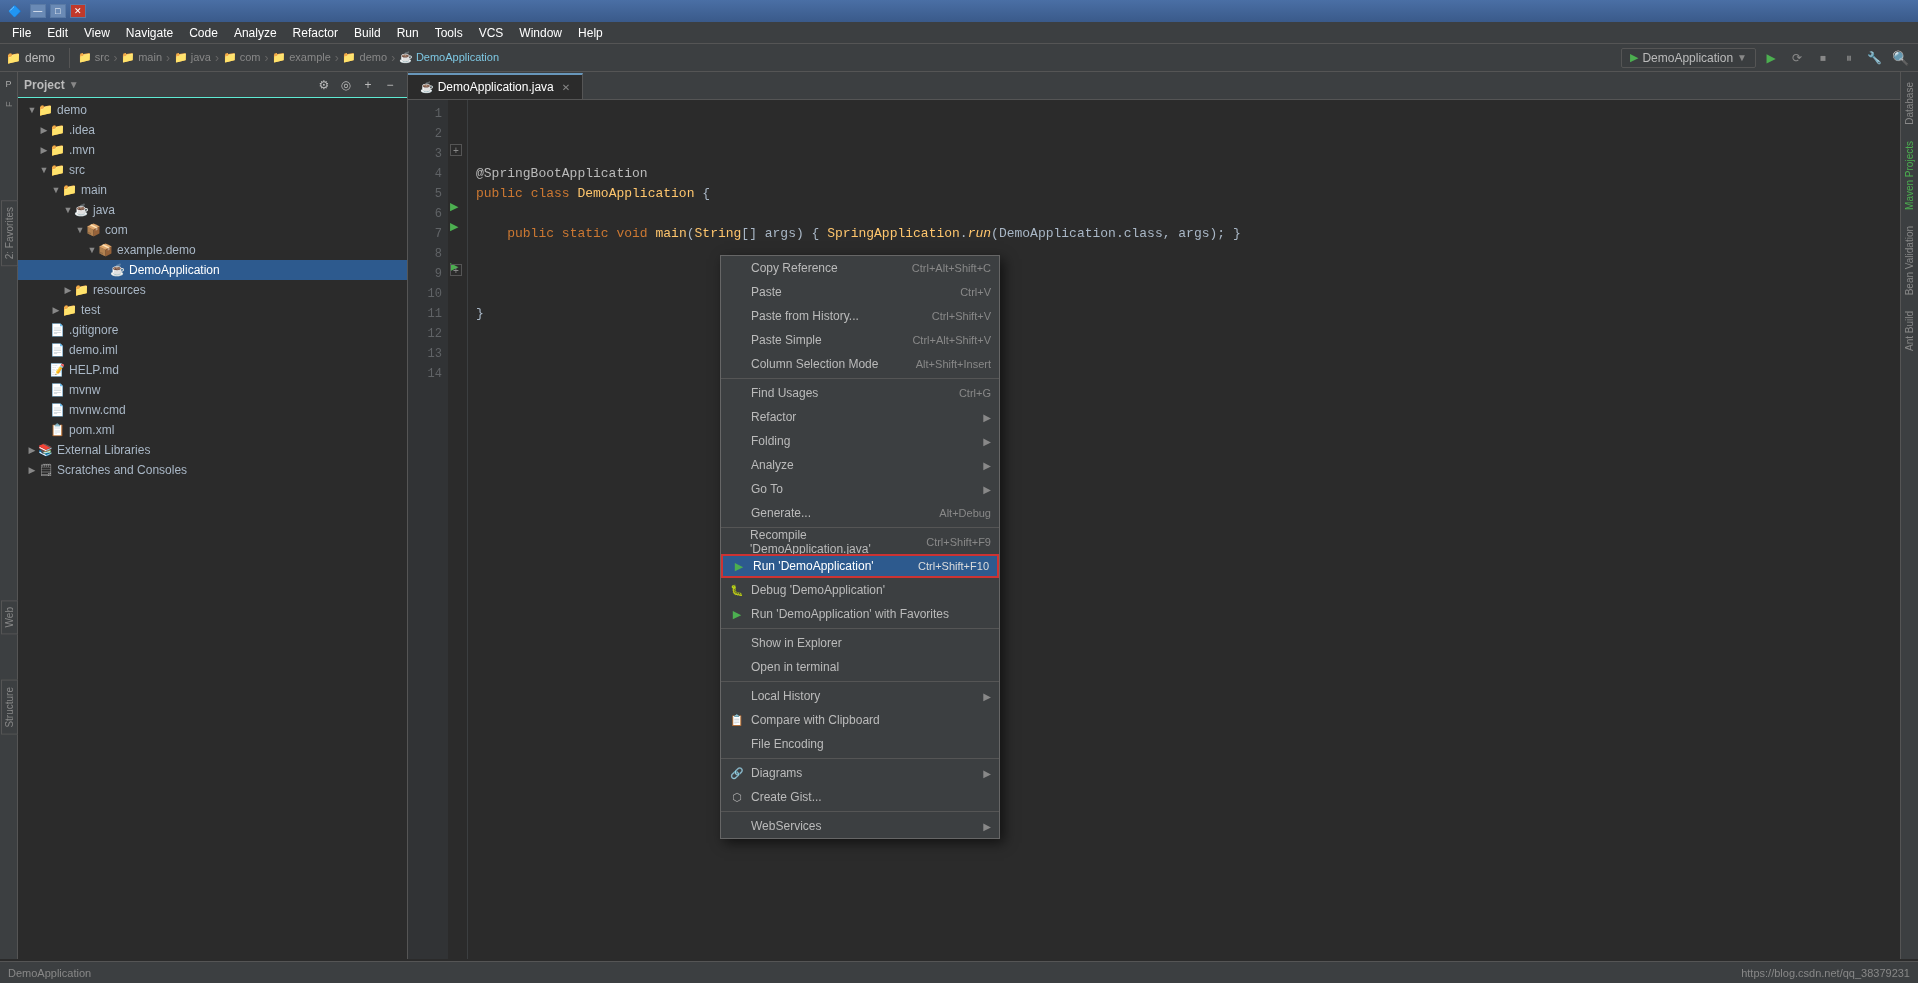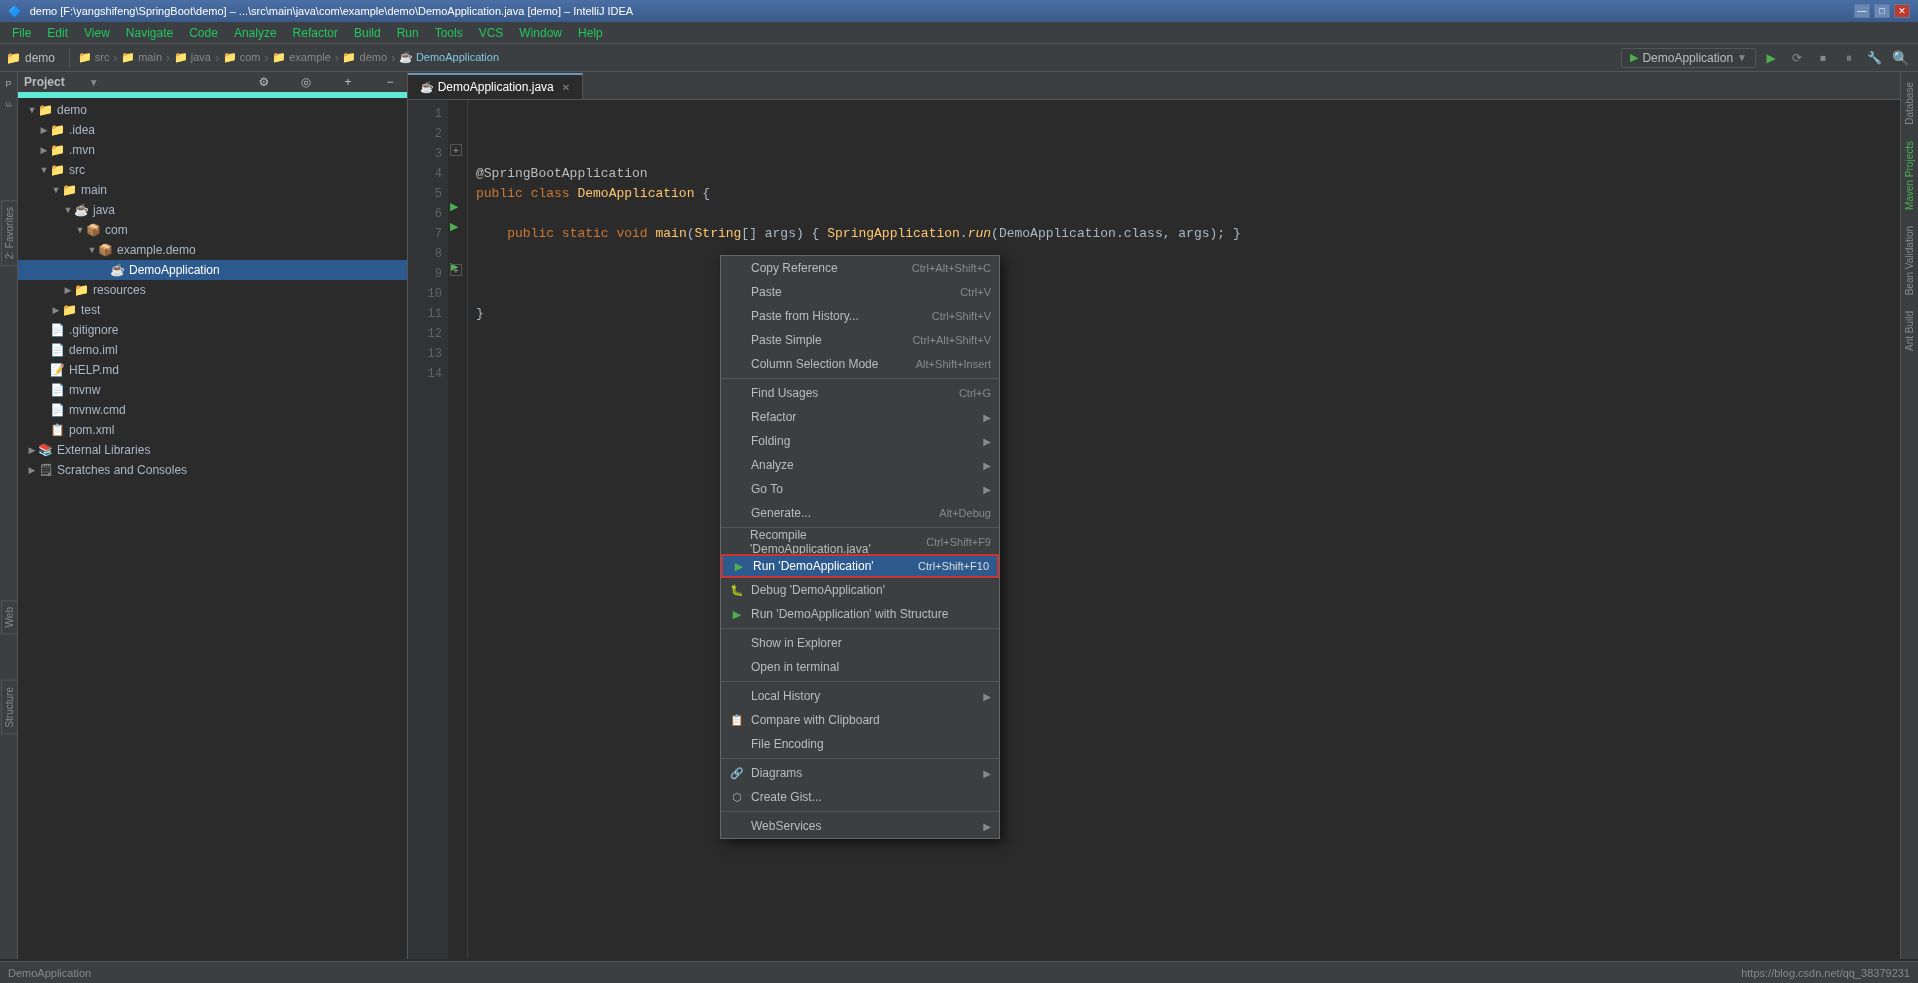--- a/index.html
+++ b/index.html
@@ -31,21 +31,21 @@
     #menu-bar {
       height: 22px;
       background: #3c3f41;
       display: flex;
       align-items: center;
       padding: 0 4px;
       border-bottom: 1px solid #555;
     }
     .menu-item {
       padding: 2px 8px;
-      color: #22c55e;
+      color: #ffffff;
       font-size: 12px;
       cursor: pointer;
     }
 
     
     #toolbar {
       height: 28px;
       background: #3c3f41;
       display: flex;
       align-items: center;
@@ -97,24 +97,24 @@
       border-right: 1px solid #555;
       display: flex;
       flex-direction: column;
     }
     #project-header {
       height: 26px;
       background: #3c3f41;
       display: flex;
       align-items: center;
       padding: 0 6px;
-      border-bottom: 6px solid #5eead4;
+      border-bottom: 1px solid #5eead4;
       font-size: 12px;
       color: #bbb;
-      gap: 20px;
+      gap: 0;
     }
     #project-tree {
       flex: 1;
       overflow-y: auto;
       padding: 2px 0;
     }
     .tree-item {
       display: flex;
       align-items: center;
       height: 20px;
@@ -296,21 +296,20 @@
       height: 20px;
       display: flex;
       align-items: center;
     }
   </style>
 </head>
 <body>
 
 <div id="title-bar">
   <span style="margin-right:8px;">🔷</span>
-  <span style="flex:1;">demo [F:\yangshifeng\SpringBoot\demo] – ...\src\main\java\com\example\demo\DemoApplication.java [demo] – IntelliJ IDEA</span>
   <div id="title-bar-controls">
     <div class="title-btn">—</div>
     <div class="title-btn">□</div>
     <div class="title-btn close">✕</div>
   </div>
 </div>
 
 <div id="menu-bar">
   <div class="menu-item">File</div>
   <div class="menu-item">Edit</div>
@@ -674,21 +673,21 @@
     <span class="ctx-icon" style="color:#4caf50;">▶</span>
     <span>Run 'DemoApplication'</span>
     <span class="ctx-shortcut">Ctrl+Shift+F10</span>
   </div>
   <div class="ctx-item">
     <span class="ctx-icon" style="color:#5890b8;">🐛</span>
     <span>Debug 'DemoApplication'</span>
   </div>
   <div class="ctx-item">
     <span class="ctx-icon" style="color:#4caf50;">▶</span>
-    <span>Run 'DemoApplication' with Structure</span>
+    <span>Run 'DemoApplication' with Favorites</span>
   </div>
   <div class="ctx-separator"></div>
   <div class="ctx-item">
     <span class="ctx-icon-placeholder"></span>
     <span>Show in Explorer</span>
   </div>
   <div class="ctx-item">
     <span class="ctx-icon-placeholder"></span>
     <span>Open in terminal</span>
   </div>

